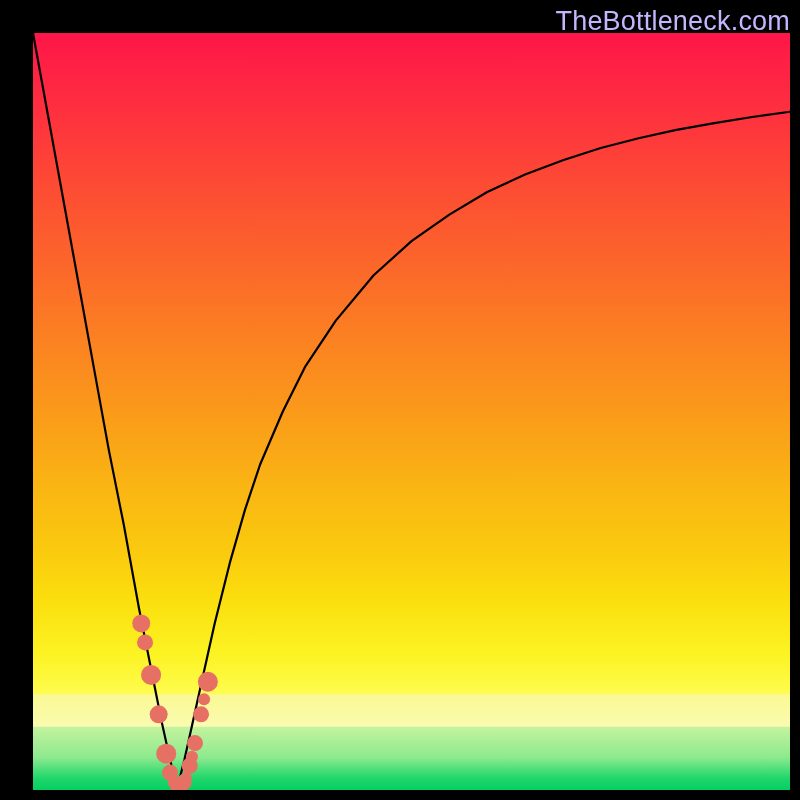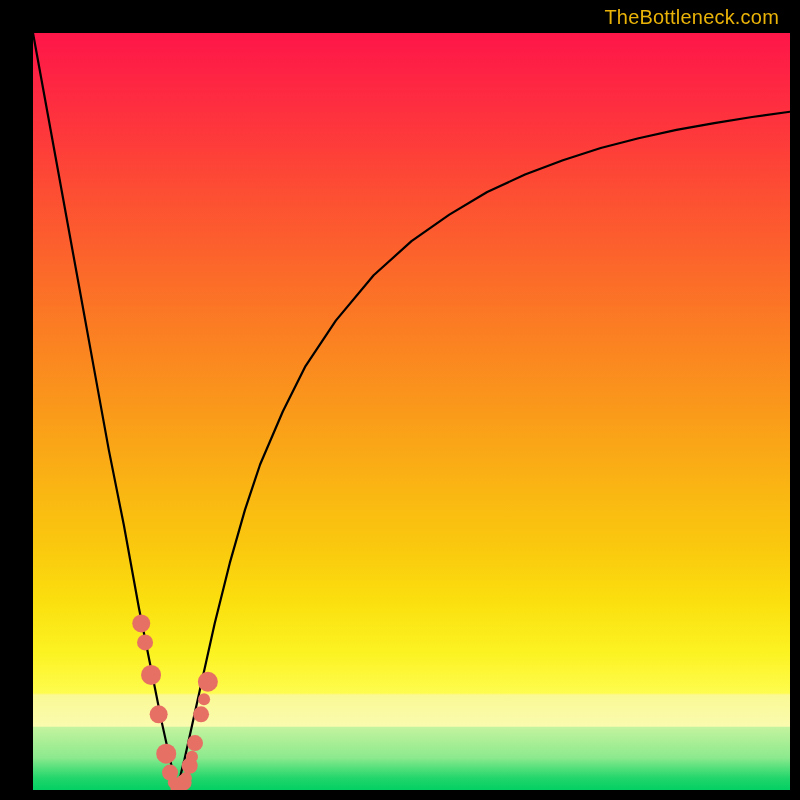--- a/index.html
+++ b/index.html
@@ -34,23 +34,23 @@
     position: absolute;
     left: 0; right: 0;
   }
   .curve-svg {
     position: absolute;
     inset: 0;
   }
   .watermark {
     position: absolute;
     top: 6px;
-    right: 21px;
-    color: #eab308;
-    font-size: 20px;
+    right: 10px;
+    color: #c4b5fd;
+    font-size: 27px;
     font-weight: 400;
     letter-spacing: 0.2px;
   }
 </style>
 </head>
 <body>
 
 <div class="frame">
 
   <div class="watermark">TheBottleneck.com</div>

